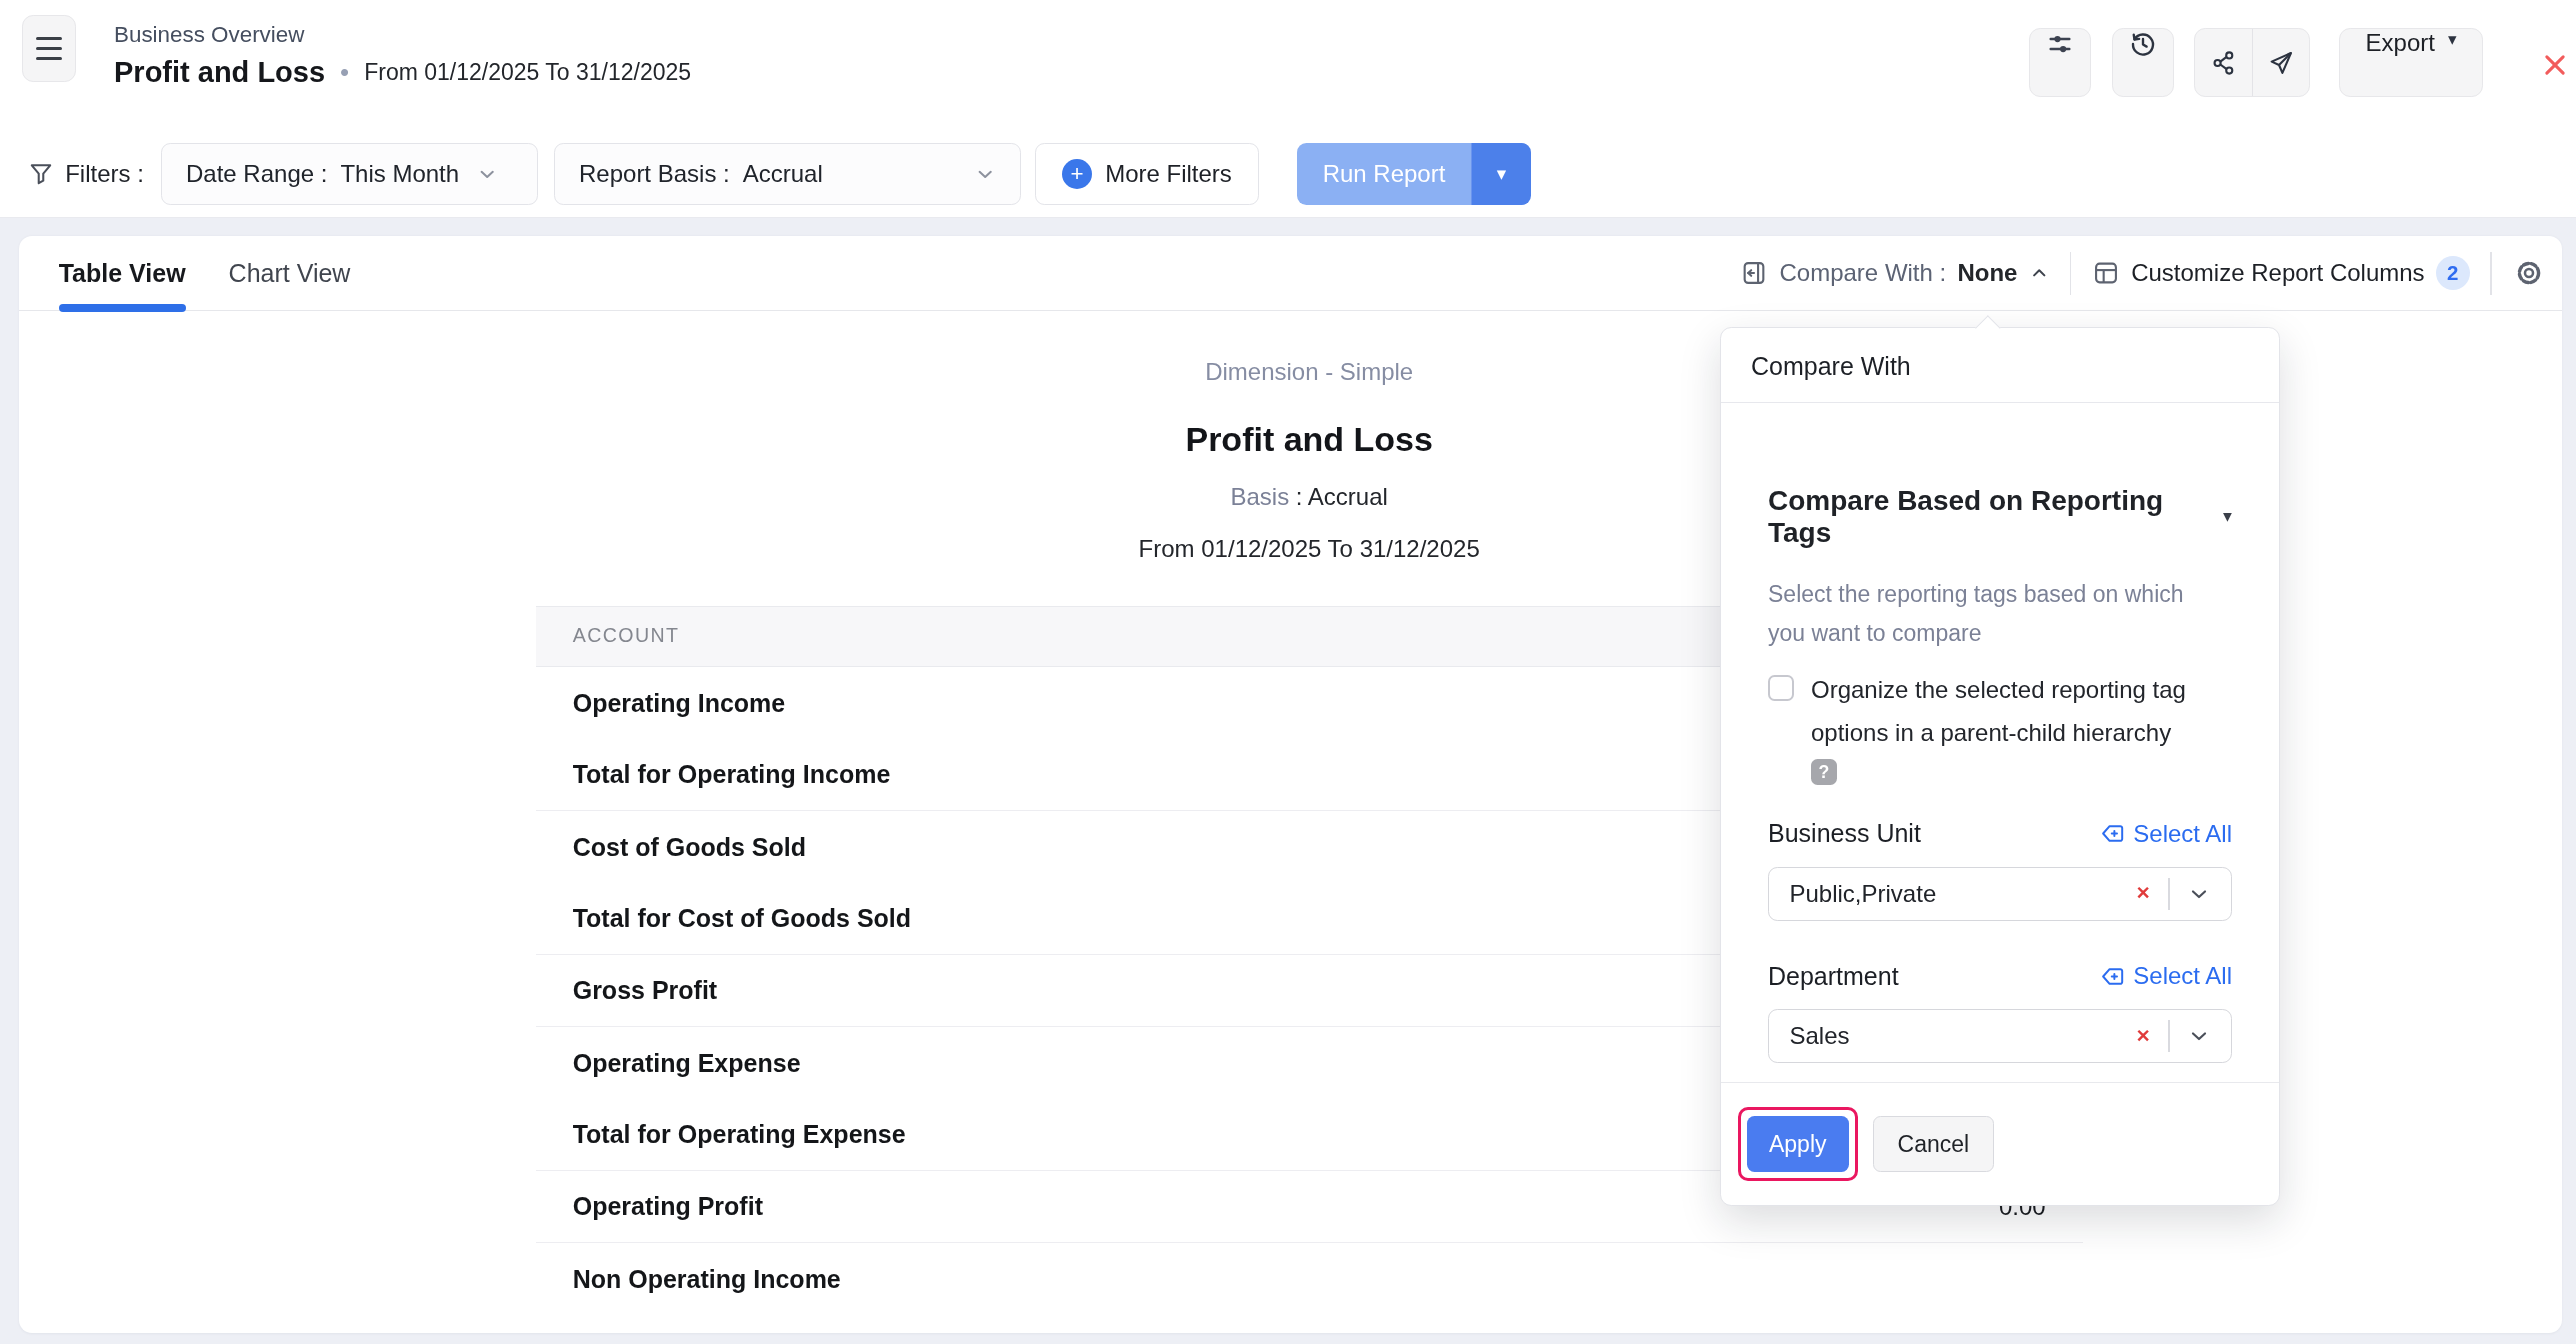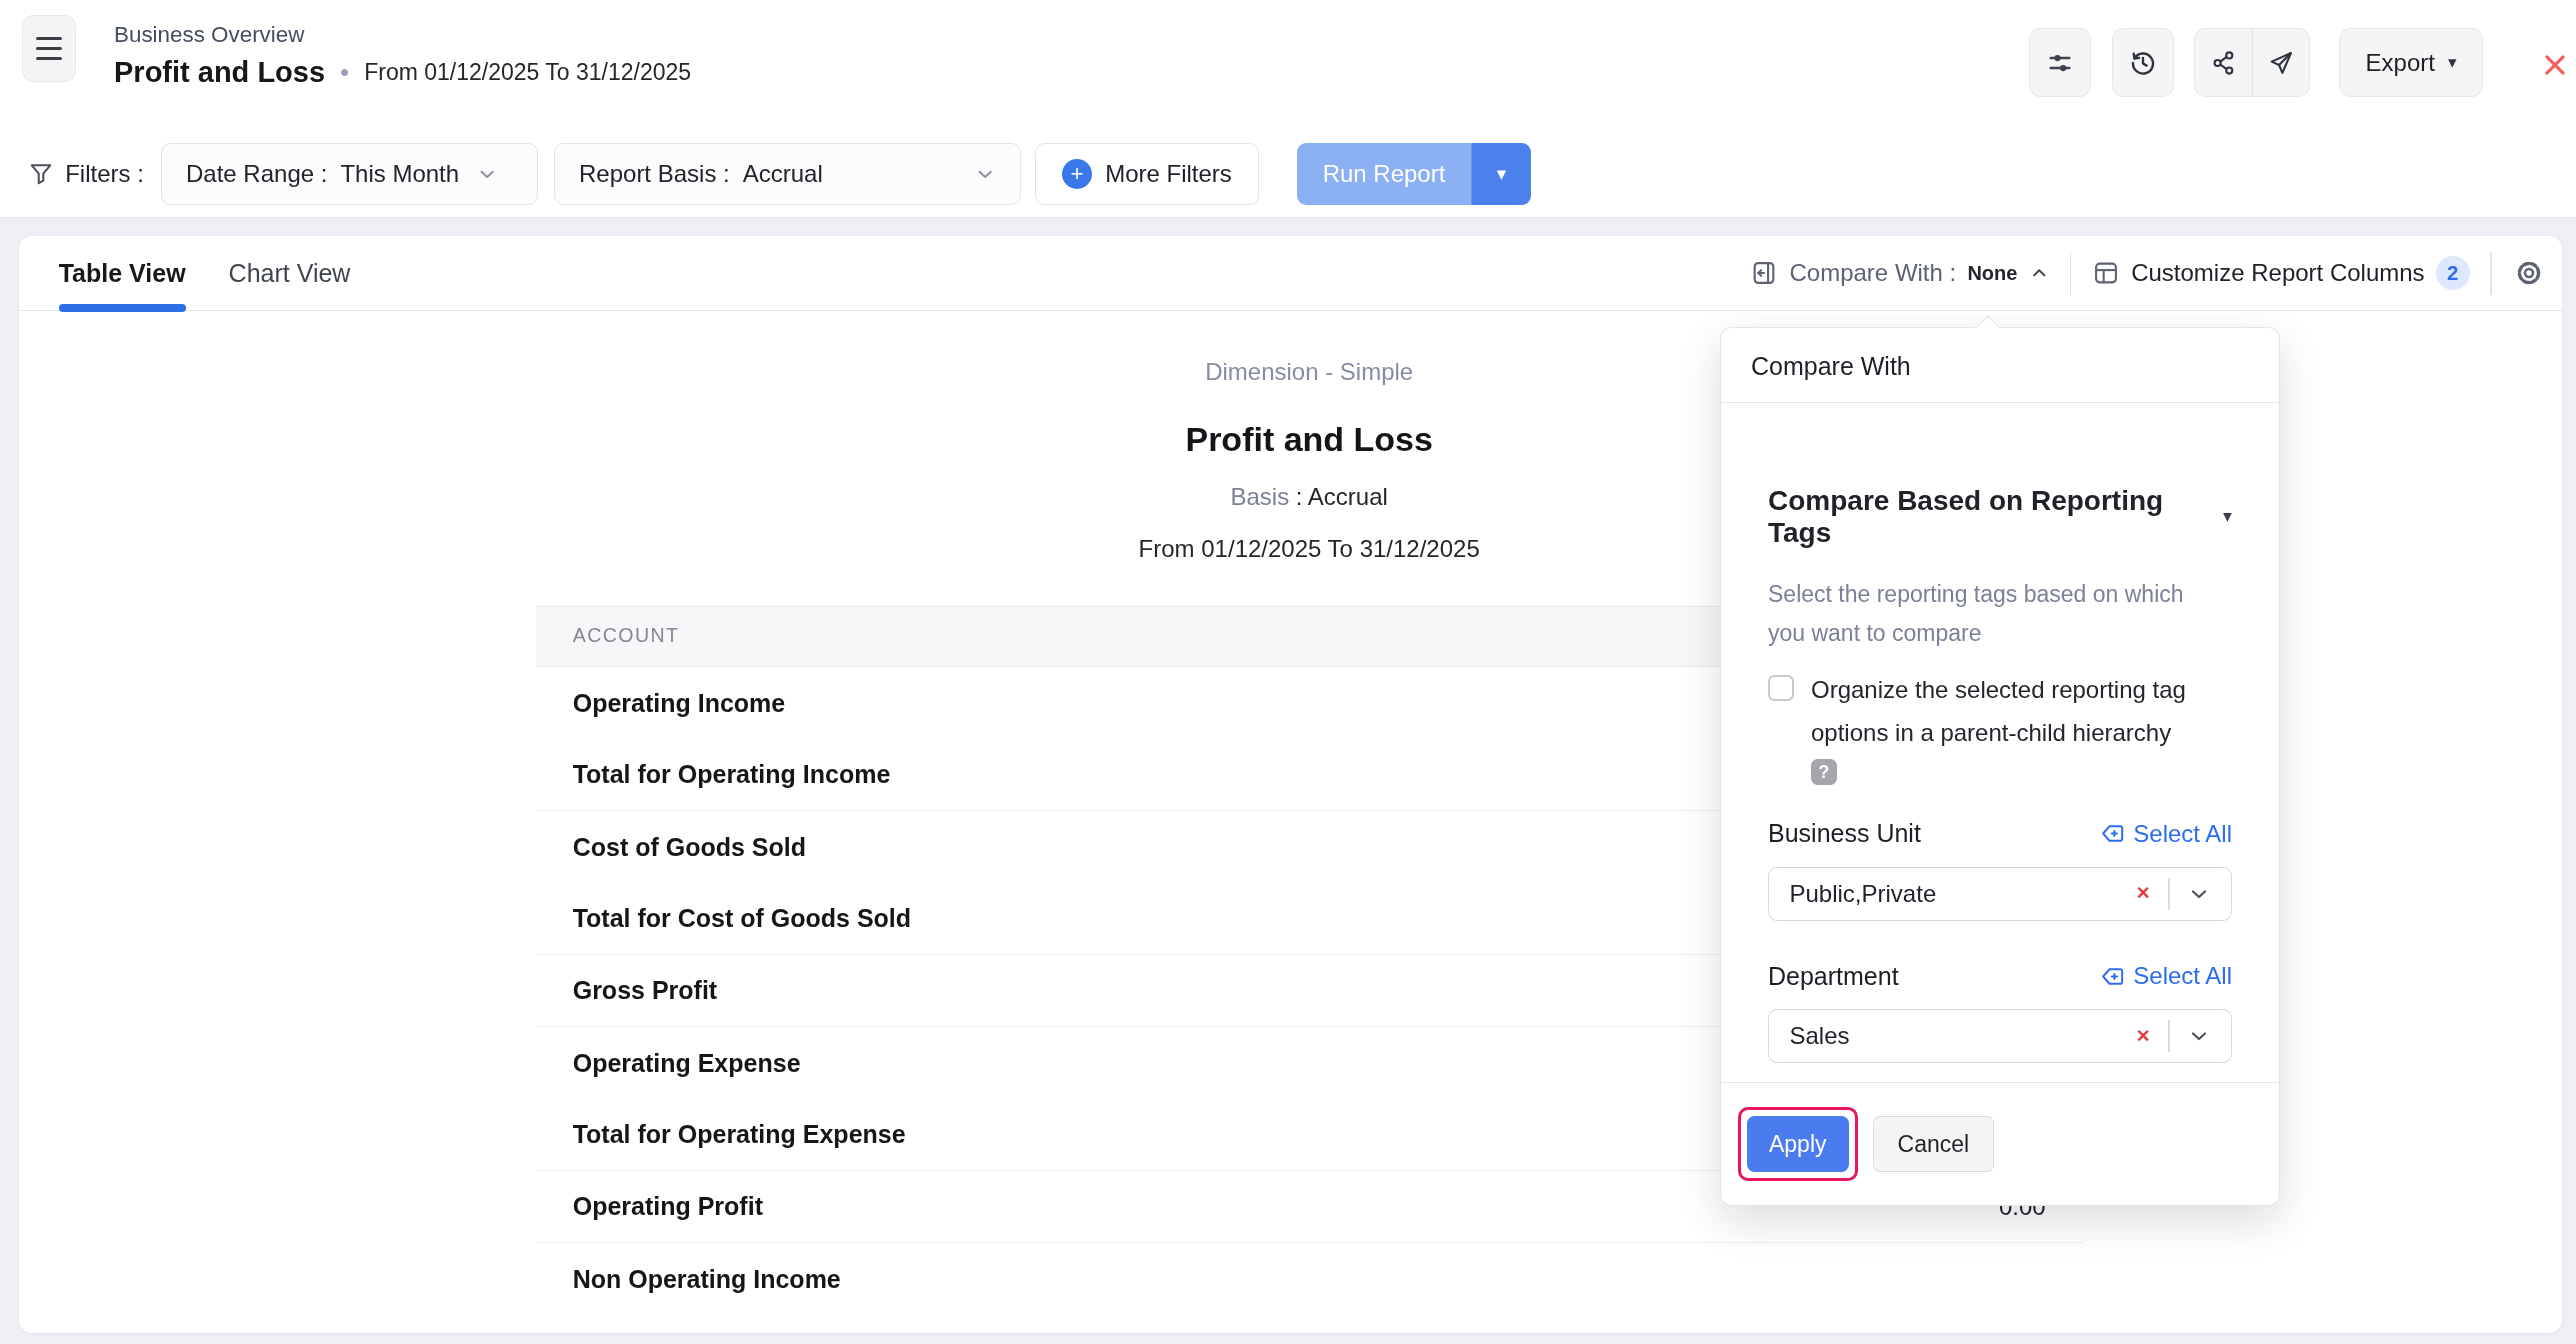--- a/index.html
+++ b/index.html
@@ -13,21 +13,21 @@
     background:#f5f5f6; border:1.9px solid #e7e7ea; border-radius:11.2px;
     display:flex; flex-direction:column; justify-content:center; align-items:center; gap:6.5px; cursor:pointer; }
   .hamburger i { width:26px; height:3.3px; background:#3a3f46; border-radius:1.9px; }
   .breadcrumb { position:absolute; left:114px; top:22.4px; font-size:22.4px; color:#454e5f; }
   .titlerow { position:absolute; left:114px; top:56px; display:flex; align-items:center; }
   .page-title { font-size:29px; font-weight:700; color:#15171b; }
   .title-dot { color:#97a0b4; font-size:26px; margin:0 15px; }
   .title-date { font-size:23px; color:#23262b; }
 
   .icon-btn { position:absolute; top:28px; height:69px; background:#f5f5f6; border:1.9px solid #e7e7ea;
-    border-radius:11.2px; display:flex; align-items:center; justify-content:center; cursor:pointer; }
+    border-radius:11.2px; display:flex; align-items:flex-start; justify-content:center; cursor:pointer; }
   .btn-sliders { left:2029px; width:62px; }
   .btn-refresh { left:2112px; width:62px; }
   .btn-sharegrp { left:2194px; width:116px; padding:0; }
   .sharehalf { width:57px; height:100%; display:flex; align-items:center; justify-content:center; }
   .sharehalf + .sharehalf { border-left:1.9px solid #e3e3e7; }
   .btn-export { left:2339px; width:144px; gap:13px; font-size:24px; color:#1d2026; }
   .close-x { position:absolute; left:2535px; top:45px; width:39px; height:39px; display:flex;
     align-items:center; justify-content:center; cursor:pointer; }
 
   
@@ -61,21 +61,21 @@
     display:flex; align-items:flex-start; }
   .tabs { display:flex; align-items:center; height:100%; margin-left:40px; gap:43px; }
   .tab { position:relative; height:100%; display:flex; align-items:center; font-size:25px;
     color:#40454e; cursor:pointer; }
   .tab.active { font-weight:700; color:#17191d; }
   .tab.active::after { content:""; position:absolute; left:0; right:0; bottom:-1.9px; height:8.4px;
     background:#2e6fe8; border-radius:4.7px; }
   .ch-toolbar { position:absolute; right:17px; top:0; height:100%; display:flex; align-items:center; gap:20.5px; }
   .tool-item { display:flex; align-items:center; gap:11.2px; cursor:pointer; }
   .cw-label { font-size:24px; color:#5c6374; }
-  .cw-value { font-size:20px; font-weight:600; color:#23262a; }
+  .cw-value { font-size:24px; font-weight:600; color:#23262a; }
   .tool-label { font-size:24px; color:#1d2026; }
   .vdiv { width:1.9px; height:43px; background:#e2e3e8; }
   .badge { width:34px; height:34px; border-radius:50%; background:#dce8fc; color:#2f6cf0;
     font-size:20.5px; font-weight:600; display:flex; align-items:center; justify-content:center; }
 
   
   .report { position:absolute; left:517px; top:75px; width:1547px; }
   .r-dim { margin-top:47px; text-align:center; font-size:24px; color:#868da3; }
   .r-title { margin-top:34px; text-align:center; font-size:34px; font-weight:700; color:#131519; }
   .r-basis { margin-top:24px; text-align:center; font-size:24px; color:#23262b; }

